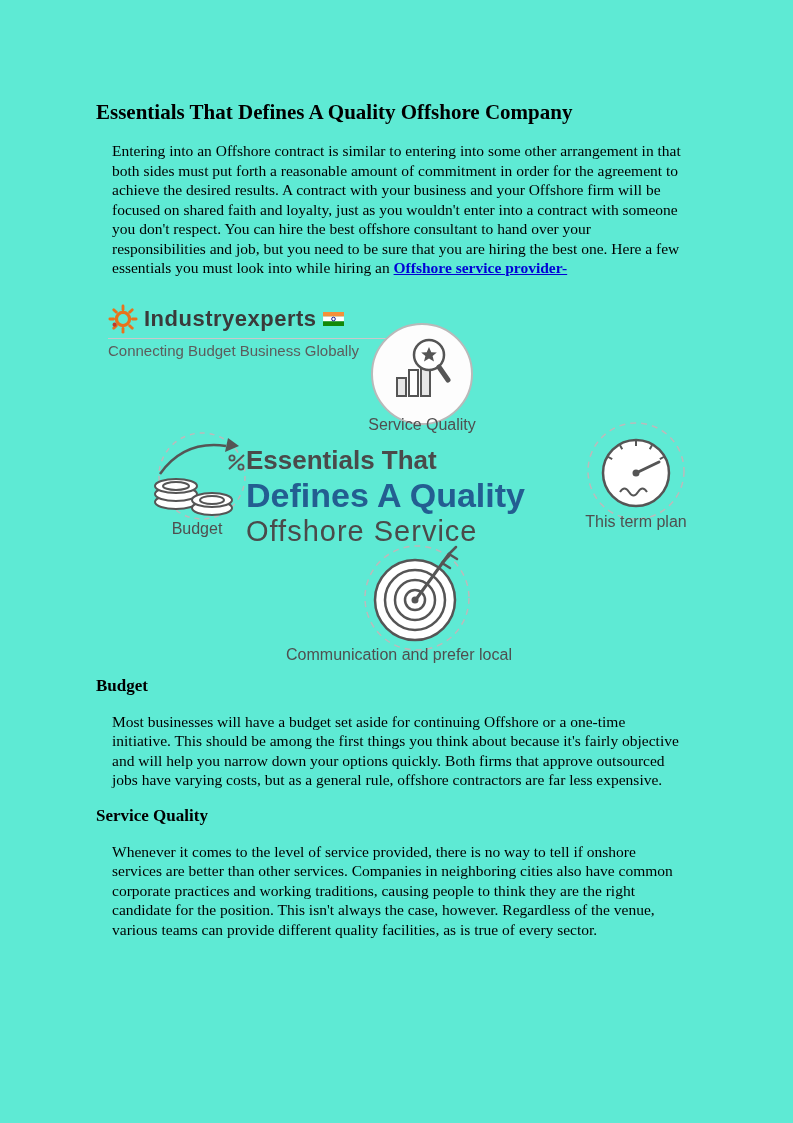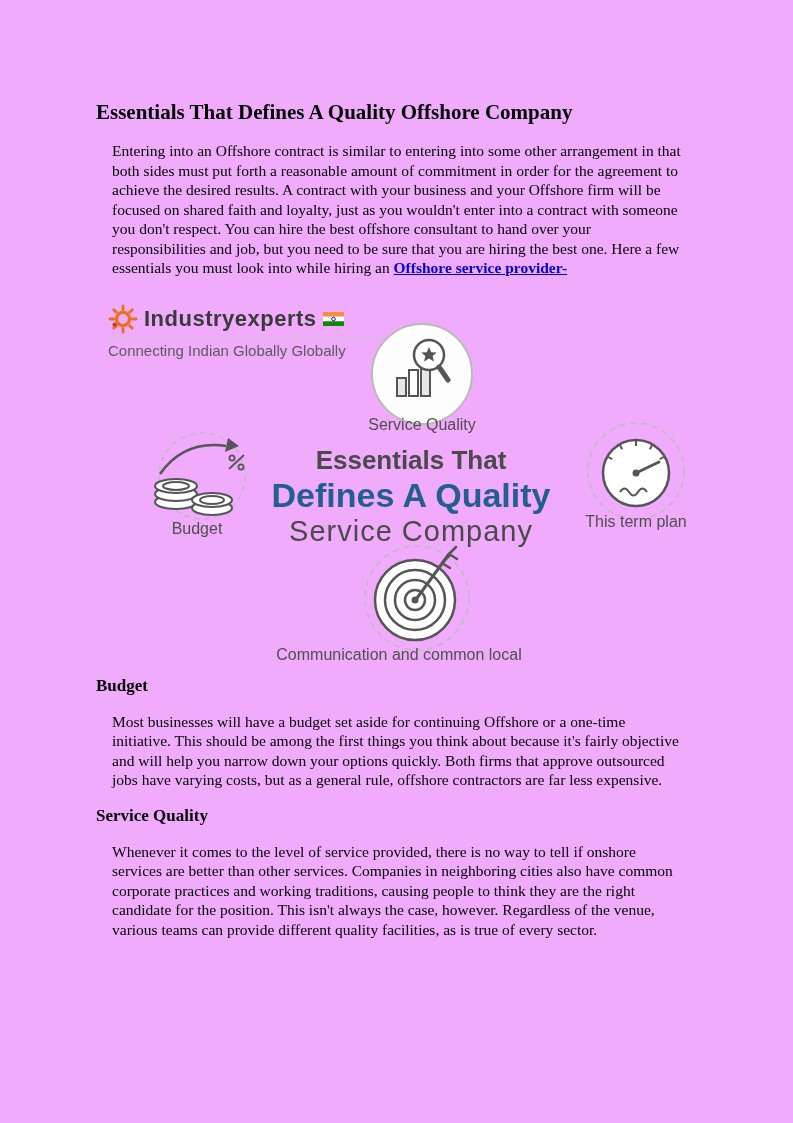--- a/index.html
+++ b/index.html
@@ -1,19 +1,19 @@
 <!DOCTYPE html>
 <html><head>
 <meta charset="utf-8">
 <style>
   html,body{margin:0;padding:0;background:#ffffff;}
   .page{
     position:relative;
     width:793px;height:1123px;
-    background:#f0abfc;
+    background:#5eead4;
     font-family:"Liberation Serif",serif;
     color:#000;
     overflow:hidden;
   }
   .content{padding:100px 96px 0 96px;}
   .doc-title{
     font-size:21px;font-weight:bold;margin:0;line-height:1.2;
     color:#000;
   }
   p.body-text{
@@ -35,21 +35,21 @@
   .logo-row{
     left:12px;top:4px;display:flex;align-items:center;gap:6px;
     border-bottom:1px solid #c9c9c9;padding-bottom:4px;width:280px;
   }
   .logo-text{font-size:22px;font-weight:bold;color:#3a3a3a;letter-spacing:0.5px;white-space:nowrap;}
   .tagline{left:12px;top:42px;font-size:15px;color:#5c5c5c;white-space:nowrap;}
   .ig-label{
     font-size:16px;color:#4f4f4f;white-space:nowrap;transform:translateX(-50%);
   }
   .center-text{
-    left:150px;top:146px;width:330px;text-align:center;line-height:1.15;
+    left:150px;top:146px;width:330px;line-height:1.15;
   }
   .ct-line1{font-size:26px;font-weight:bold;color:#4a4a4a;}
   .ct-line2{font-size:34px;font-weight:bold;color:#235e91;}
   .ct-line3{font-size:29px;font-weight:normal;color:#4a4a4a;letter-spacing:1px;}
   .icon-wrap{line-height:0;}
 </style>
 </head>
 <body>
 
 <div class="page">
@@ -82,39 +82,39 @@
         <span class="icon-wrap">
           <svg width="21" height="14" viewBox="0 0 21 14">
             <rect x="0" y="0" width="21" height="4.7" fill="#f59038"></rect>
             <rect x="0" y="4.7" width="21" height="4.6" fill="#ffffff" stroke="#dddddd" stroke-width="0.3"></rect>
             <rect x="0" y="9.3" width="21" height="4.7" fill="#138808"></rect>
             <circle cx="10.5" cy="7" r="1.8" fill="none" stroke="#000088" stroke-width="0.9"></circle>
           </svg>
         </span>
       </div>
 
-      <div class="ig-abs tagline">Connecting Indian Globally Globally</div>
+      <div class="ig-abs tagline">Connecting Budget Business Globally</div>
 
       <div class="ig-abs icon-wrap" style="left:274px;top:22px;">
         <svg width="104" height="104" viewBox="0 0 104 104">
           <circle cx="52" cy="52" r="50" fill="#fdfdfd" stroke="#b9b9b9" stroke-width="2"></circle>
           <rect x="27" y="56" width="9" height="18" fill="#e6e6e6" stroke="#555" stroke-width="2"></rect>
           <rect x="39" y="48" width="9" height="26" fill="#ffffff" stroke="#555" stroke-width="2"></rect>
           <rect x="51" y="38" width="9" height="36" fill="#e6e6e6" stroke="#555" stroke-width="2"></rect>
           <circle cx="59" cy="33" r="15" fill="#ffffff" stroke="#555" stroke-width="2.5"></circle>
           <polygon points="59,25 61.3,30.2 66.8,30.5 62.6,34.1 64,39.5 59,36.4 54,39.5 55.4,34.1 51.2,30.5 56.7,30.2" fill="#555"></polygon>
           <line x1="69" y1="45" x2="78" y2="58" stroke="#555" stroke-width="5" stroke-linecap="round"></line>
         </svg>
       </div>
       <div class="ig-abs ig-label" style="left:326px;top:116px;">Service Quality</div>
 
       <div class="ig-abs center-text">
         <div class="ct-line1">Essentials That</div>
         <div class="ct-line2">Defines A Quality</div>
-        <div class="ct-line3">Service Company</div>
+        <div class="ct-line3">Offshore Service</div>
       </div>
 
       <div class="ig-abs icon-wrap" style="left:48px;top:128px;">
         <svg width="110" height="94" viewBox="0 0 110 94">
           <circle cx="58" cy="48" r="43" fill="none" stroke="#bbbbbb" stroke-width="1.5" stroke-dasharray="5 5"></circle>
           <g stroke="#555" stroke-width="2" fill="#ffffff">
             <ellipse cx="32" cy="74" rx="21" ry="7"></ellipse>
             <ellipse cx="32" cy="66" rx="21" ry="7"></ellipse>
             <ellipse cx="32" cy="58" rx="21" ry="7"></ellipse>
             <ellipse cx="32" cy="58" rx="13" ry="4" fill="none"></ellipse>
@@ -161,21 +161,21 @@
             <circle cx="54" cy="60" r="10"></circle>
           </g>
           <circle cx="54" cy="60" r="3.5" fill="#555"></circle>
           <line x1="88" y1="14" x2="56" y2="58" stroke="#555" stroke-width="3" stroke-linecap="round"></line>
           <g stroke="#555" stroke-width="2.5" fill="none" stroke-linecap="round">
             <path d="M88 14 l7 -7 M88 14 l8 5"></path>
             <path d="M81 23 l7 -7 M81 23 l8 5"></path>
           </g>
         </svg>
       </div>
-      <div class="ig-abs ig-label" style="left:303px;top:346px;">Communication and common local</div>
+      <div class="ig-abs ig-label" style="left:303px;top:346px;">Communication and prefer local</div>
 
     </div>
 
     <h2 class="section-heading mt-32">Budget</h2>
     <p class="body-text mt-12">Most businesses will have a budget set aside for continuing Offshore or a one-time initiative. This should be among the first things you think about because it's fairly objective and will help you narrow down your options quickly. Both firms that approve outsourced jobs have varying costs, but as a general rule, offshore contractors are far less expensive.</p>
 
     <h2 class="section-heading mt-14">Service Quality</h2>
     <p class="body-text mt-12">Whenever it comes to the level of service provided, there is no way to tell if onshore services are better than other services. Companies in neighboring cities also have common corporate practices and working traditions, causing people to think they are the right candidate for the position. This isn't always the case, however. Regardless of the venue, various teams can provide different quality facilities, as is true of every sector.</p>
 
   </div>

